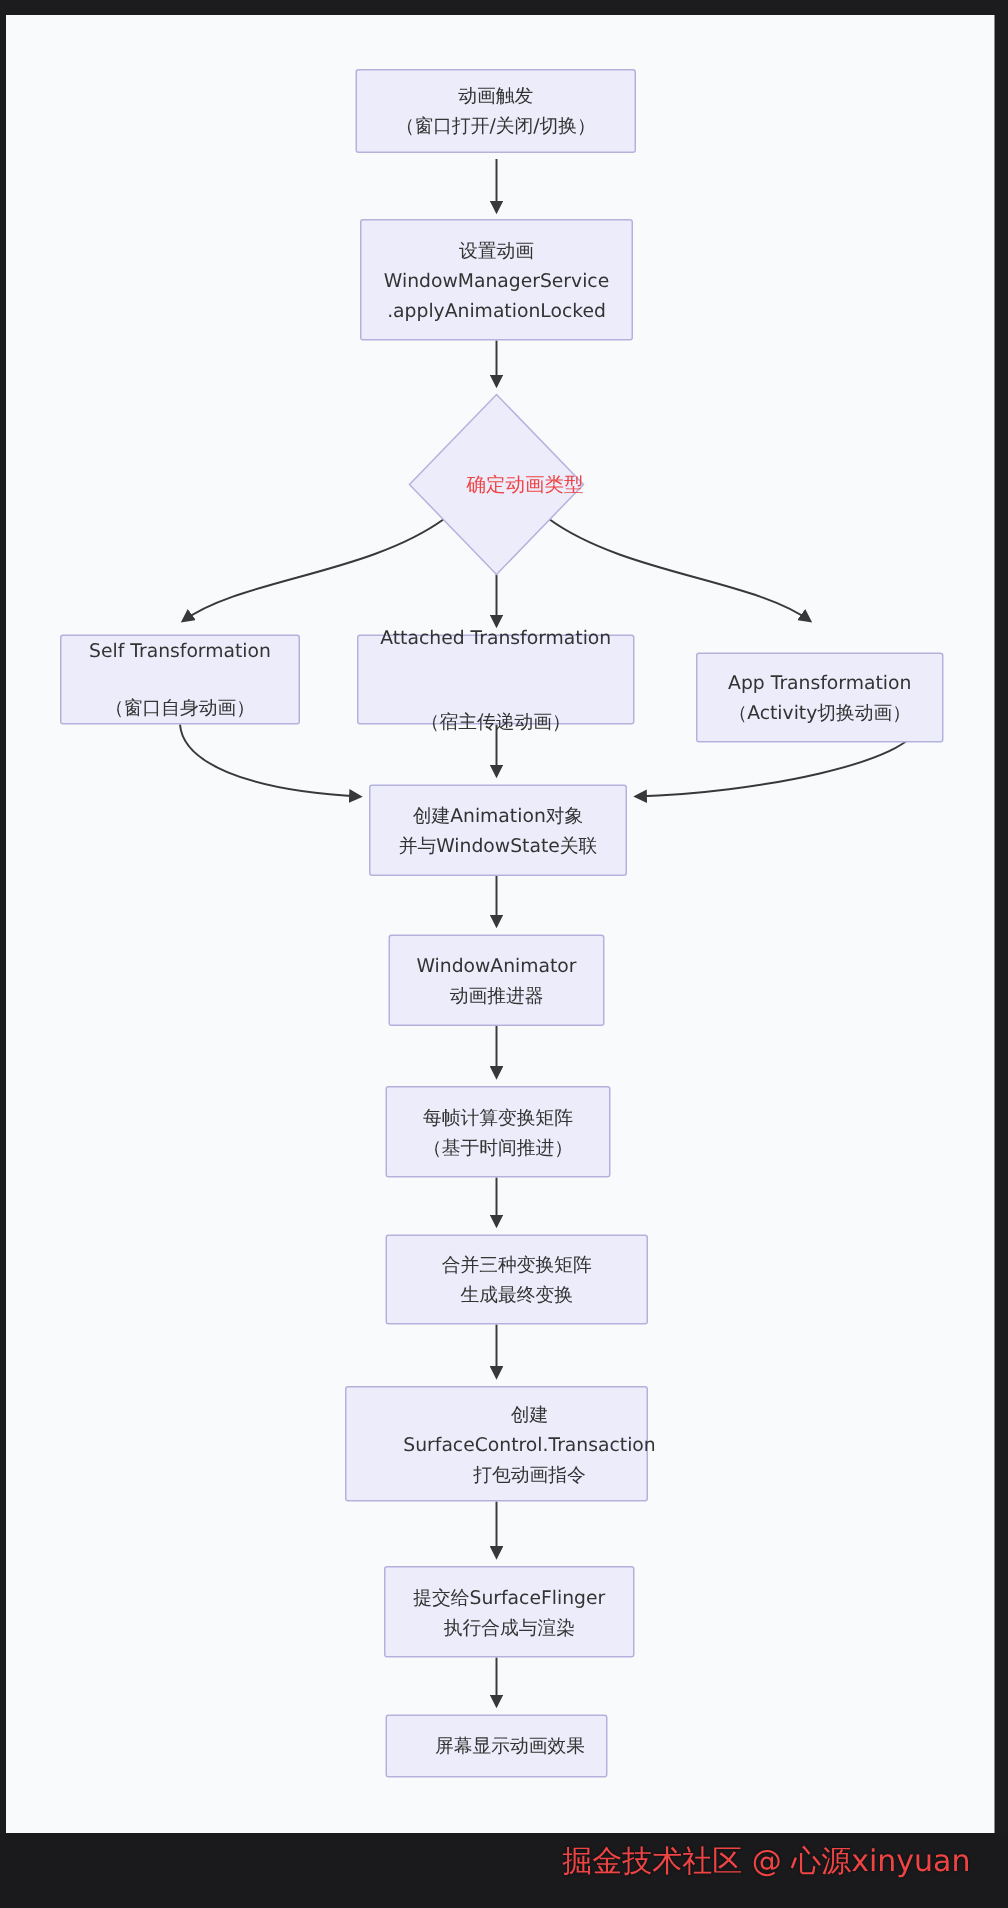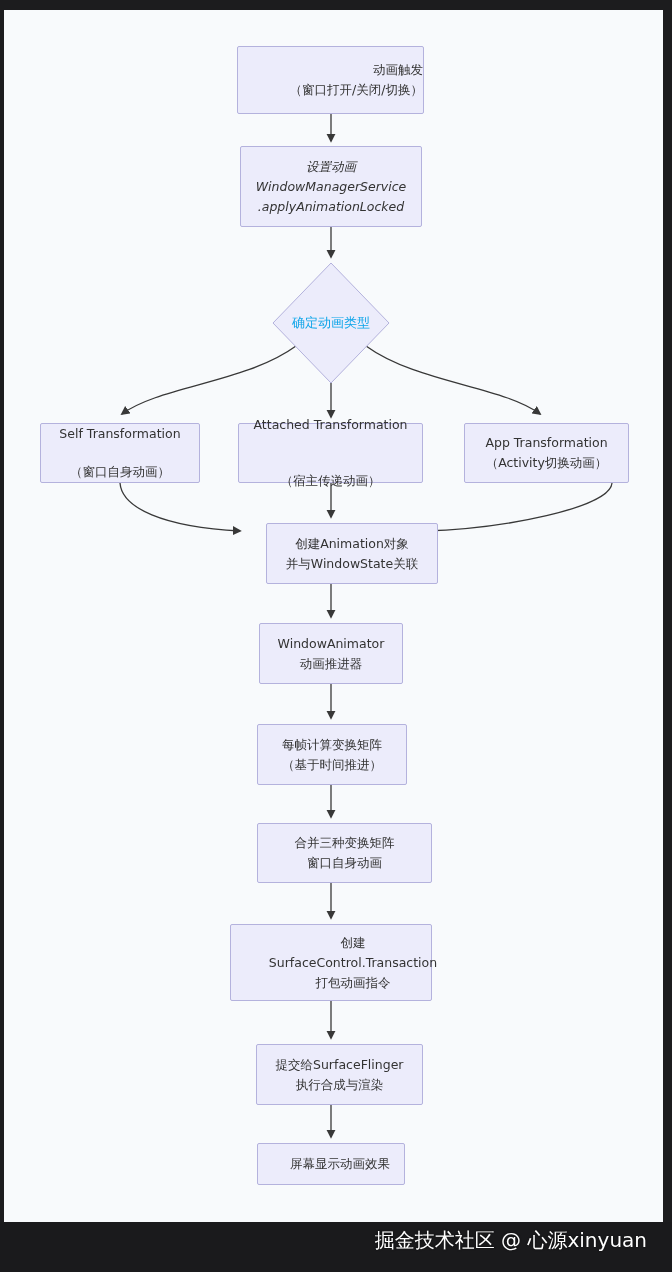--- a/index.html
+++ b/index.html
@@ -23,32 +23,32 @@
     border:1px solid #b4b2dd;
     border-radius:2px;
     color:#333333;
     display:flex; flex-direction:column;
     align-items:center; justify-content:center;
     text-align:center;
     font-size:12.5px; line-height:1.6;
   }
   .diamond-label {
     position:absolute;
-    color:#0ea5e9;
+    color:#ef4444;
     font-size:13px;
-    text-align:center;
+    text-align:right;
   }
   .footer-bar {
     position:absolute; left:0; top:1222px;
     width:672px; height:50px;
     background:#1a1a1c;
   }
   .footer-credit {
     position:absolute; top:1227px; right:25px;
-    color:#ffffff; font-size:20px; line-height:26px;
+    color:#ef4444; font-size:20px; line-height:26px;
     text-shadow:0 0 2px rgba(0,0,0,0.6);
   }
 </style>
 </head>
 <body>
 
 <div class="canvas"></div>
 
 <svg class="flow-svg" viewBox="0 0 672 1272" xmlns="http://www.w3.org/2000/svg">
   <defs>
@@ -68,66 +68,66 @@
     <path d="M331,584 L331,617" marker-end="url(#arrow)"></path>
     <path d="M331,684 L331,718" marker-end="url(#arrow)"></path>
     <path d="M331,785 L331,817" marker-end="url(#arrow)"></path>
     <path d="M331,883 L331,918" marker-end="url(#arrow)"></path>
     <path d="M331,1001 L331,1038" marker-end="url(#arrow)"></path>
     <path d="M331,1105 L331,1137" marker-end="url(#arrow)"></path>
   </g>
   <polygon points="331,263 389,323 331,383 273,323" fill="#ececfb" stroke="#b4b2dd" stroke-width="1"></polygon>
 </svg>
 
-<div class="node" style="left:237px; top:46px; width:187px; height:68px;align-items:flex-end;">
+<div class="node" style="left:237px; top:46px; width:187px; height:56px;">
   <div>动画触发</div>
   <div>（窗口打开/关闭/切换）</div>
 </div>
 
-<div class="node" style="left:240px; top:146px; width:182px; height:81px;font-style:italic;">
+<div class="node" style="left:240px; top:146px; width:182px; height:81px;">
   <div>设置动画</div>
   <div>WindowManagerService</div>
   <div>.applyAnimationLocked</div>
 </div>
 
 <div class="diamond-label" style="left:273px; top:314px; width:116px;">确定动画类型</div>
 
 <div class="node" style="left:40px; top:423px; width:160px; height:60px;justify-content:space-between;">
   <div>Self Transformation</div>
   <div>（窗口自身动画）</div>
 </div>
 
 <div class="node" style="left:238px; top:423px; width:185px; height:60px;gap:36px;">
   <div>Attached Transformation</div>
   <div>（宿主传递动画）</div>
 </div>
 
-<div class="node" style="left:464px; top:423px; width:165px; height:60px;">
+<div class="node" style="left:464px; top:435px; width:165px; height:60px;">
   <div>App Transformation</div>
   <div>（Activity切换动画）</div>
 </div>
 
-<div class="node" style="left:246px; top:523px; width:172px; height:61px;margin-left:20px;">
+<div class="node" style="left:246px; top:523px; width:172px; height:61px;">
   <div>创建Animation对象</div>
   <div>并与WindowState关联</div>
 </div>
 
 <div class="node" style="left:259px; top:623px; width:144px; height:61px;">
   <div>WindowAnimator</div>
   <div>动画推进器</div>
 </div>
 
 <div class="node" style="left:257px; top:724px; width:150px; height:61px;">
   <div>每帧计算变换矩阵</div>
   <div>（基于时间推进）</div>
 </div>
 
 <div class="node" style="left:257px; top:823px; width:175px; height:60px;">
   <div>合并三种变换矩阵</div>
-  <div>窗口自身动画</div>
+  <div>生成最终变换</div>
 </div>
 
 <div class="node" style="left:230px; top:924px; width:202px; height:77px;padding-left:44px;">
   <div>创建</div>
   <div>SurfaceControl.Transaction</div>
   <div>打包动画指令</div>
 </div>
 
 <div class="node" style="left:256px; top:1044px; width:167px; height:61px;">
   <div>提交给SurfaceFlinger</div>

